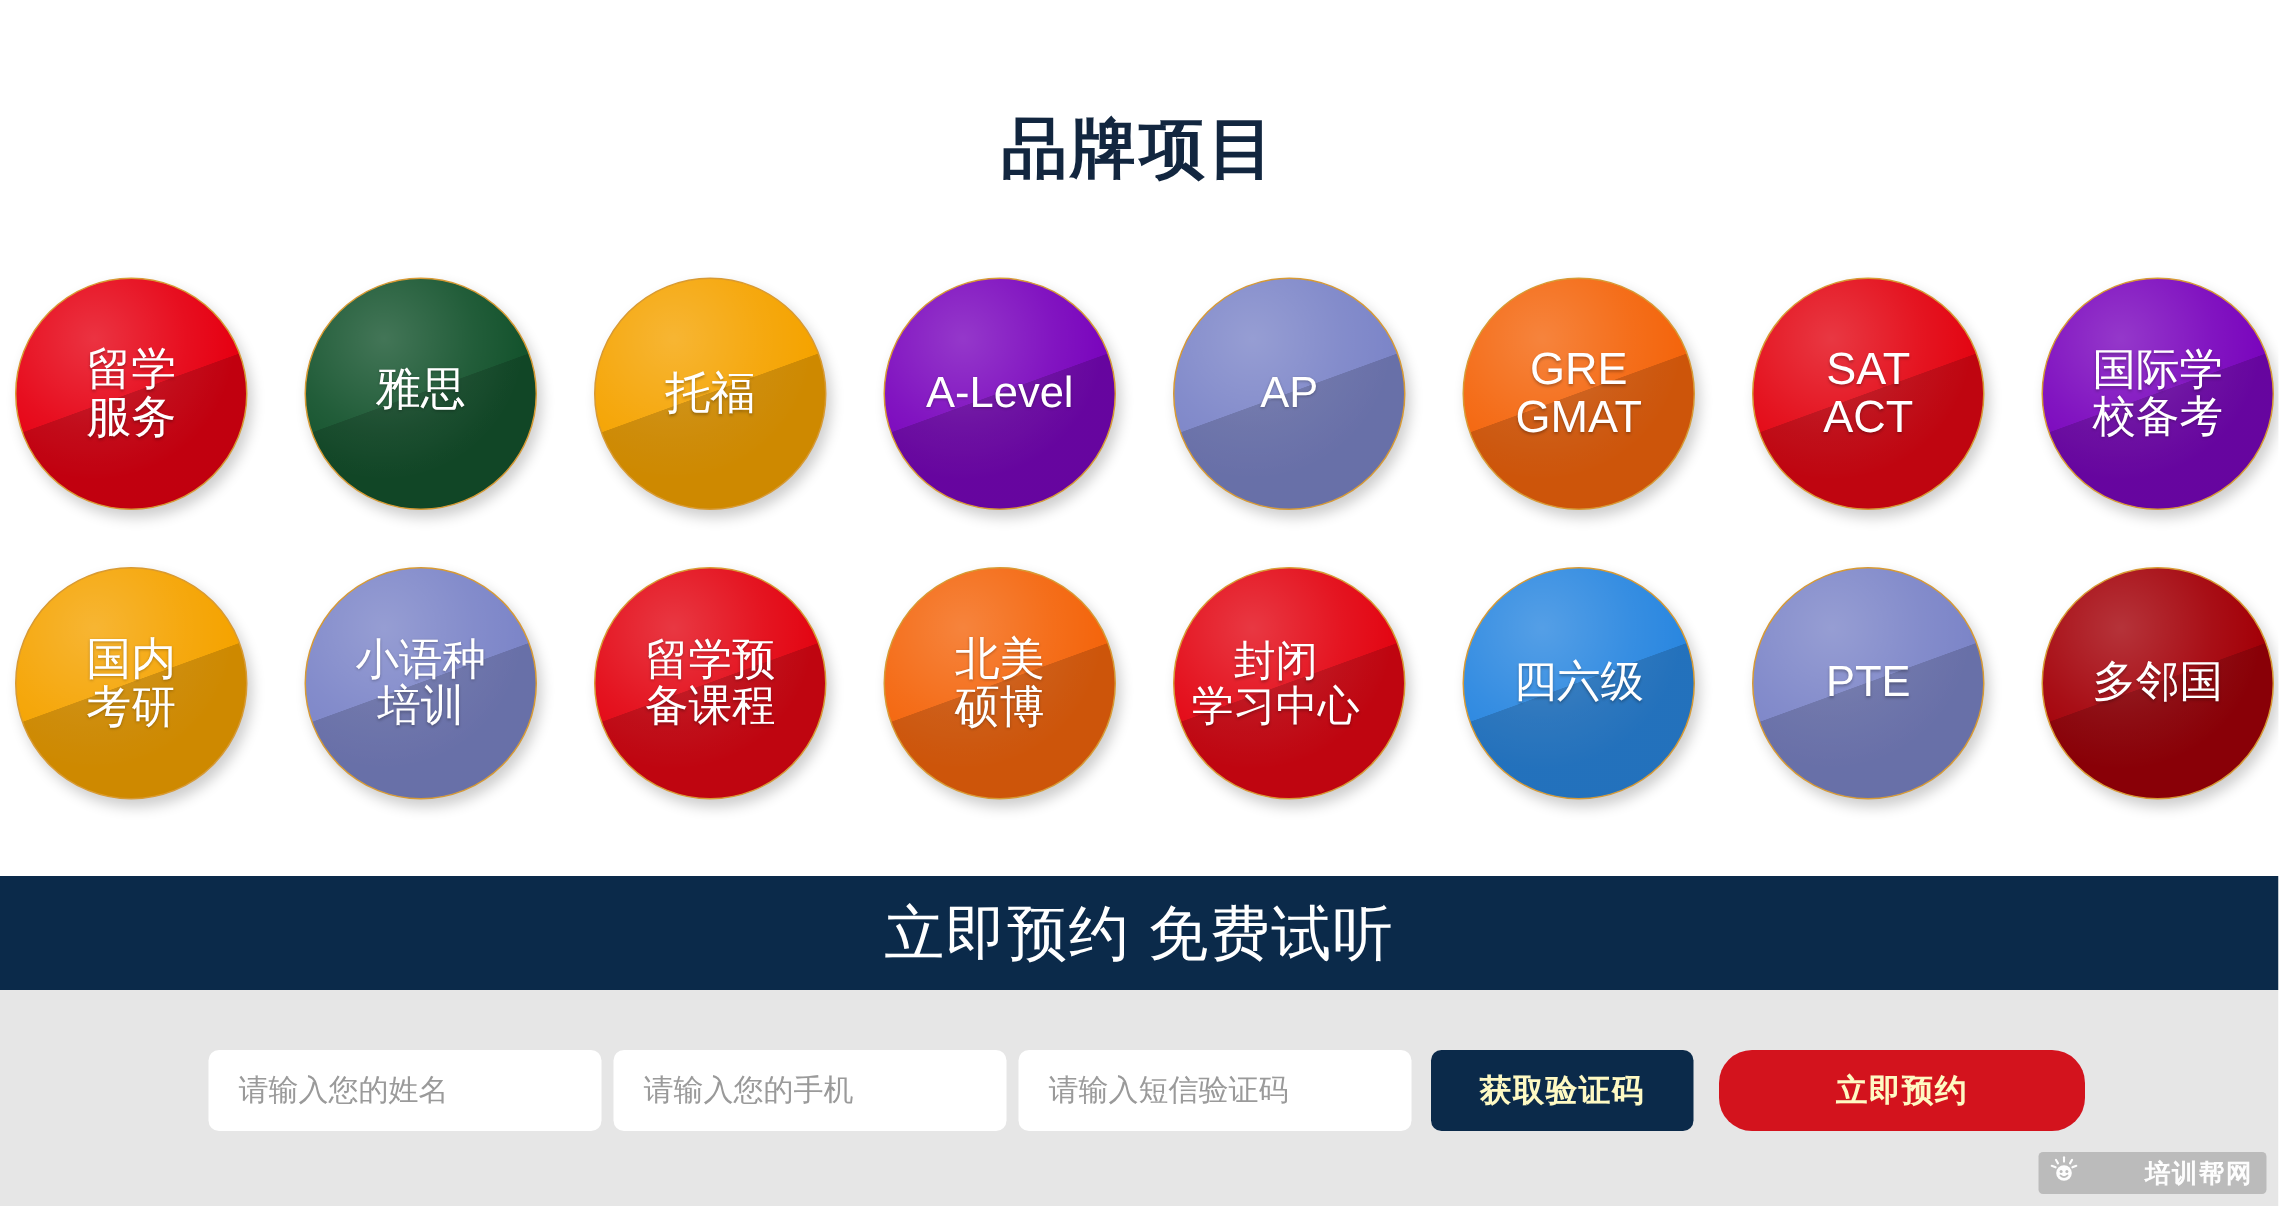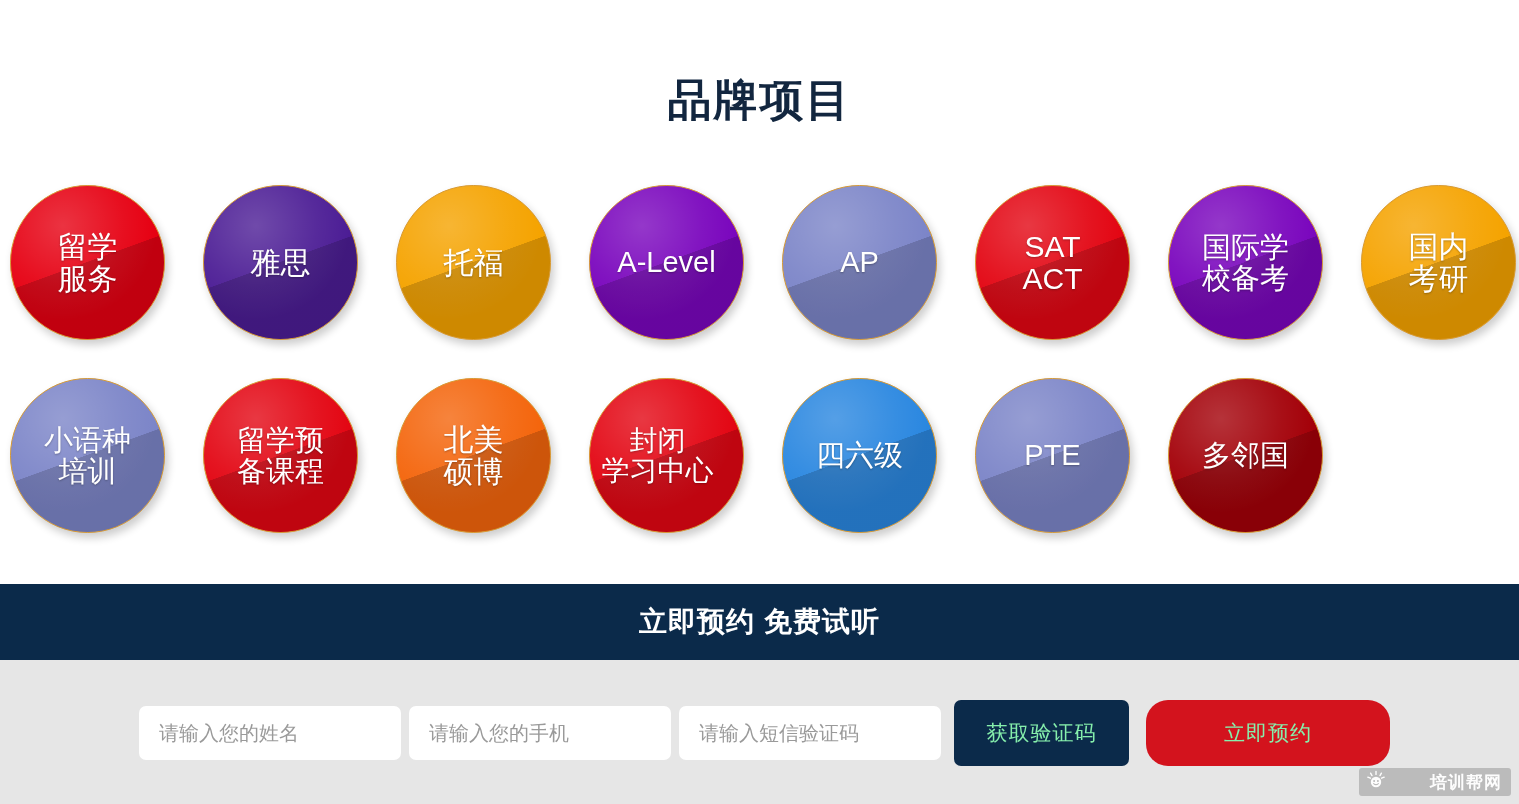--- a/index.html
+++ b/index.html
@@ -123,22 +123,22 @@
     top: 584px;
     width: 1519px;
     height: 76px;
     background: #0b2a4a;
     display: flex;
     align-items: center;
     justify-content: center;
   }
   .banner-text {
     color: #ffffff;
-    font-size: 28px;
-    font-weight: bold;
+    font-size: 40px;
+    font-weight: normal;
     letter-spacing: 1px;
   }
 
   
   .form-strip {
     position: absolute;
     left: 0;
     top: 660px;
     width: 1519px;
     height: 144px;
@@ -160,26 +160,26 @@
     border-radius: 7px;
     padding: 0 20px;
     font-size: 20px;
     color: #444444;
     font-family: "Liberation Sans", "DejaVu Sans", sans-serif;
     outline: none;
   }
   .field::placeholder { color: #9a9a9a; }
 
   .btn {
-    height: 66px;
+    height: 54px;
     border: none;
     border-radius: 7px;
     font-size: 21px;
-    font-weight: normal;
-    color: #86efac;
+    font-weight: bold;
+    color: #fef9c3;
     cursor: pointer;
     font-family: "Liberation Sans", "DejaVu Sans", sans-serif;
     letter-spacing: 1px;
   }
   .btn-code    { width: 175px; background: #0b2a4a; margin-left: 5px; }
   .btn-submit  { width: 244px; background: #d3131d; margin-left: 9px; border-radius: 22px; }
 
   
   .watermark {
     position: absolute;
@@ -213,37 +213,43 @@
   </div>
 
   <div class="grid">
     <div class="cell">
         <div class="bubble" style="background: rgb(230, 0, 18);">
           <span class="bubble-label sz-cn2">留学
 服务</span>
         </div>
       </div>
     <div class="cell">
-        <div class="bubble" style="background: #4c1d95;">
+        <div class="bubble" style="background: #14532d; font-family: Liberation Mono, monospace;">
           <span class="bubble-label sz-cn2">雅思</span>
         </div>
       </div>
     <div class="cell">
         <div class="bubble" style="background: rgb(245, 163, 0);">
           <span class="bubble-label sz-cn2">托福</span>
         </div>
       </div>
     <div class="cell">
         <div class="bubble" style="background: rgb(122, 6, 189);">
           <span class="bubble-label sz-en">A-Level</span>
         </div>
       </div>
     <div class="cell">
         <div class="bubble" style="background: rgb(124, 133, 200);">
           <span class="bubble-label sz-en">AP</span>
+        </div>
+      </div>
+    <div class="cell">
+        <div class="bubble" style="background: rgb(244, 101, 12);">
+          <span class="bubble-label sz-cn2">GRE
+GMAT</span>
         </div>
       </div>
     <div class="cell">
         <div class="bubble" style="background: rgb(227, 6, 19);">
           <span class="bubble-label sz-cn2">SAT
 ACT</span>
         </div>
       </div>
     <div class="cell">
         <div class="bubble" style="background: rgb(122, 6, 189); font-family: Liberation Serif, serif;">

